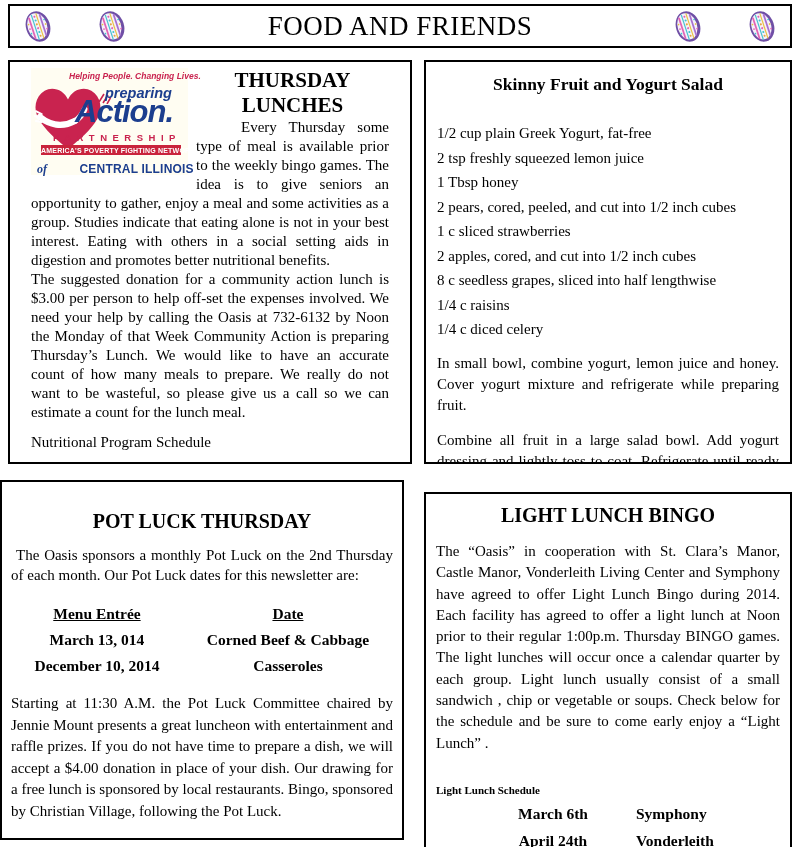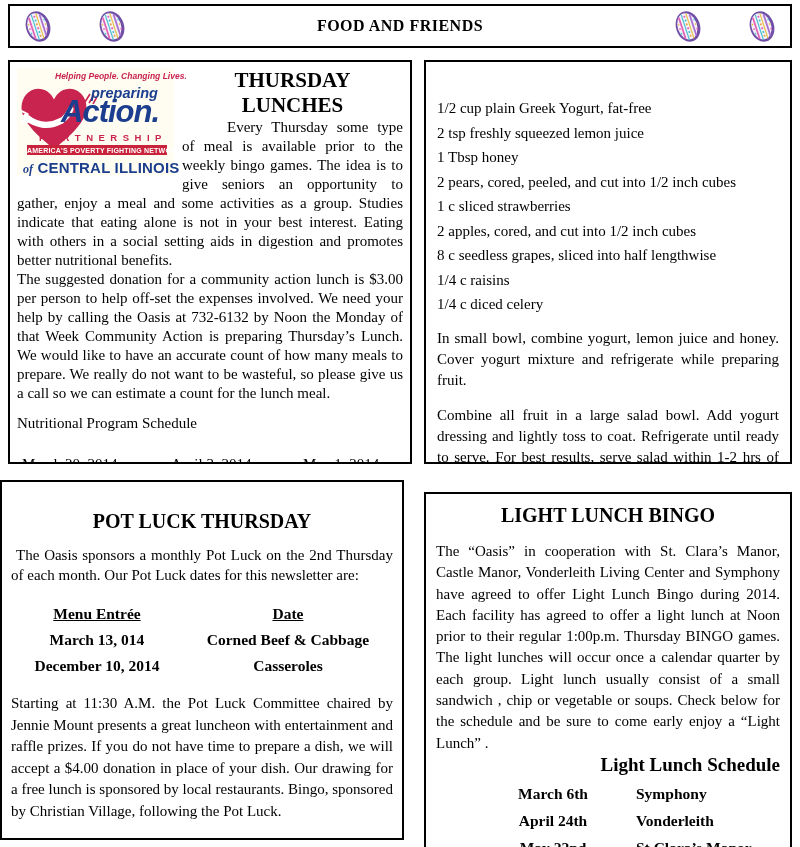--- a/index.html
+++ b/index.html
@@ -10,27 +10,27 @@
   
   .header-bar {
     position: absolute; left: 8px; top: 4px; width: 784px; height: 44px;
     border: 2px solid #000; background: #fff;
     display: flex; align-items: center; justify-content: space-between;
     padding: 0 12px;
   }
   .egg-group { display: flex; gap: 42px; align-items: center; }
   .egg { width: 32px; height: 37px; display: block; }
   .header-title {
-    font-size: 16px; font-weight: bold; letter-spacing: .5px;
+    font-size: 27px; font-weight: normal; letter-spacing: .5px;
     text-align: center; flex: 1;
   }
 
   
   .box { position: absolute; border: 2px solid #000; background: #fff; overflow: hidden; }
-  #box-tl { left: 8px;   top: 60px;  width: 404px; height: 404px; padding: 4px 7px; }
+  #box-tl { left: 8px;   top: 60px;  width: 404px; height: 404px; padding: 4px 21px; }
   #box-tr { left: 424px; top: 60px;  width: 368px; height: 404px; padding: 8px 11px; }
   #box-bl { left: 0;   top: 480px; width: 404px; height: 360px; padding: 24px 9px; }
   #box-br { left: 424px; top: 492px; width: 368px; height: 360px; padding: 6px 10px; }
 
   .box-title { font-weight: bold; text-align: center; }
   #box-tl .box-title { font-size: 21px; margin-top: 2px; }
   #box-tr .box-title { font-size: 17.5px; margin-top: 4px; }
   #box-bl .box-title { font-size: 20px; margin-top: 4px; }
   #box-br .box-title { font-size: 20px; margin-top: 4px; }
 
@@ -63,21 +63,21 @@
     font-size: 9.5px; font-weight: bold; color: #c9234f; letter-spacing: 5.5px;
     white-space: nowrap;
   }
   .ca-banner {
     position: absolute; left: 10px; top: 77px; width: 140px;
     background: #c9233c; color: #fff; font-size: 7px; font-weight: bold;
     text-align: center; padding: 1.5px 0; letter-spacing: .2px; white-space: nowrap;
   }
   .ca-region-line { position: absolute; left: 6px; top: 91px; width: 146px; text-align: center; color: #1c3e8e; white-space: nowrap; }
   .ca-of { font-size: 12px; font-style: italic; font-weight: bold; font-family: "Liberation Serif", serif; }
-  .ca-region { font-size: 15px; font-weight: bold; letter-spacing: .2px; }
+  .ca-region { font-size: 12px; font-weight: bold; letter-spacing: .2px; margin-left: 28px; }
 
   
   .tl-p1 { text-indent: 45px; }
   .tl-p2 { margin-top: 0; }
   .tl-sched-title { font-size: 15px; text-align: left; margin-top: 12px; }
   .tl-sched {
     display: grid; grid-template-columns: 149px 132px auto;
     row-gap: 24px; font-size: 15px; margin-top: 24px; padding-left: 5px;
   }
 
@@ -90,21 +90,21 @@
   
   .bl-intro { margin-top: 12px; line-height: 20px; text-indent: 5px; }
   .bl-table { display: grid; grid-template-columns: 45% 55%; row-gap: 8px; margin-top: 20px; font-size: 15.5px; font-weight: bold; }
   .bl-table .cell { text-align: center; }
   .bl-table .hdr span { text-decoration: underline; }
   .bl-body { margin-top: 18px; line-height: 21.5px; }
   .bl-footer { margin-top: 20px; text-align: center; font-weight: bold; font-size: 16px; }
 
   
   .br-body { margin-top: 14px; line-height: 21.3px; }
-  .br-sched-title { margin-top: 0; text-align: right; font-weight: bold; font-size: 19px; }
+  .br-sched-title { margin-top: 30px; text-align: left; font-weight: bold; font-size: 11px; }
   .br-sched { display: grid; grid-template-columns: 150px 1fr; row-gap: 9px; margin-top: 9px; padding-left: 42px; font-size: 15.5px; font-weight: bold; }
   .br-sched .d { text-align: center; }
   .br-sched .h { text-align: left; padding-left: 8px; }
 
   .hidden-defs { position: absolute; width: 0; height: 0; overflow: hidden; }
 </style>
 </head>
 <body>
 
 <svg class="hidden-defs" aria-hidden="true">
@@ -183,20 +183,21 @@
     <div class="tl-sched-title">Nutritional Program Schedule</div>
     <div class="tl-sched">
       <div class="cell">March 20, 2014</div>
       <div class="cell">April 3, 2014</div>
       <div class="cell">May 1, 2014</div>
 
     </div>
   </div>
 
   <div class="box" id="box-tr">
+    <h2 class="box-title">Skinny Fruit and Yogurt Salad</h2>
     <div class="ingredients">
       <div class="ingredient">1/2 cup plain Greek Yogurt, fat-free</div>
       <div class="ingredient">2 tsp freshly squeezed lemon juice</div>
       <div class="ingredient">1 Tbsp honey</div>
       <div class="ingredient">2 pears, cored, peeled, and cut into 1/2 inch cubes</div>
       <div class="ingredient">1 c sliced strawberries</div>
       <div class="ingredient">2 apples, cored, and cut into 1/2 inch cubes</div>
       <div class="ingredient">8 c seedless grapes, sliced into half lengthwise</div>
       <div class="ingredient">1/4 c raisins</div>
       <div class="ingredient">1/4 c diced celery</div>

